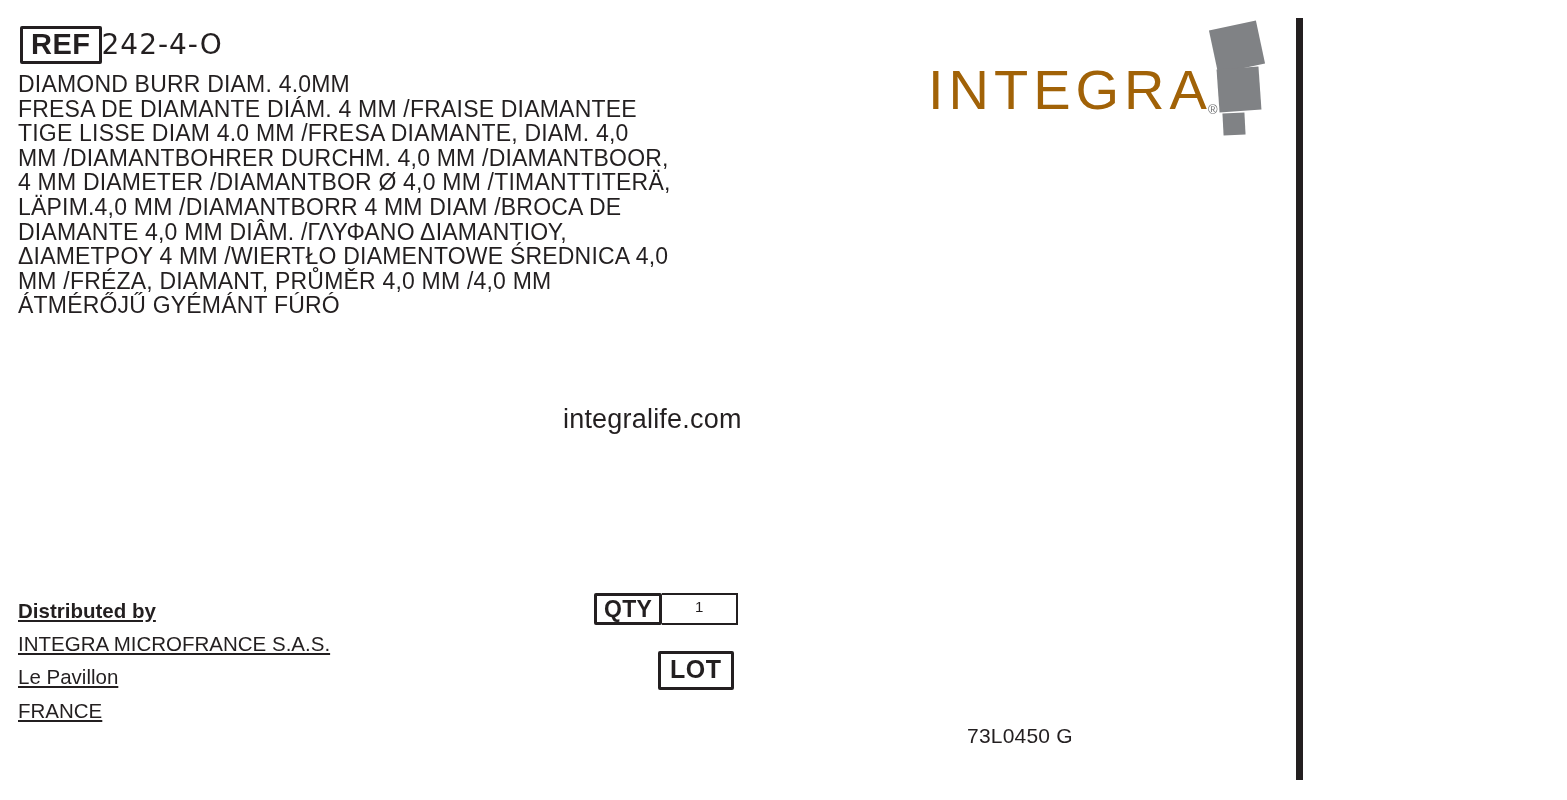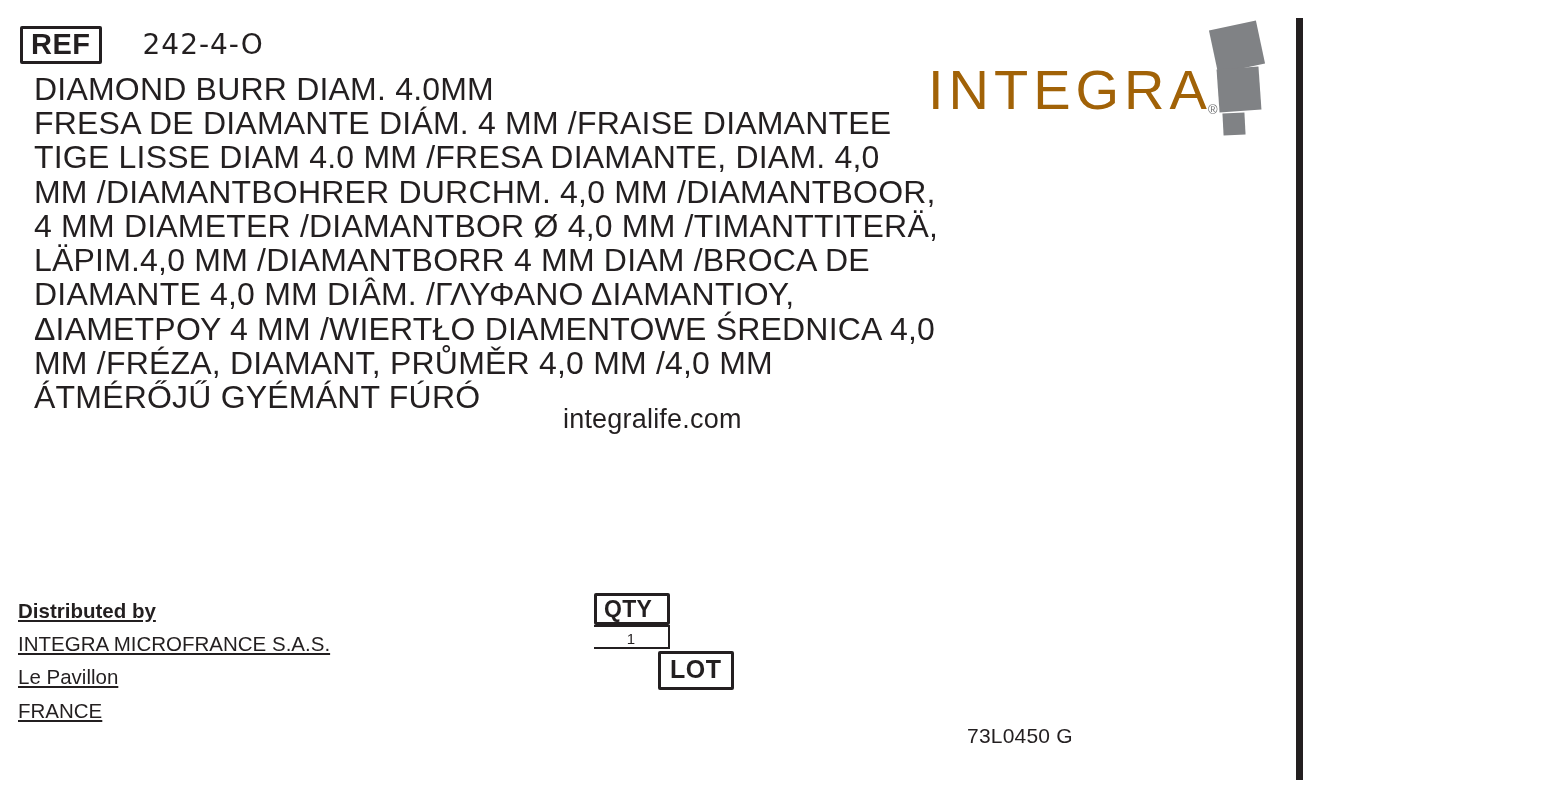--- a/index.html
+++ b/index.html
@@ -21,21 +21,20 @@
     inset: 0;
   }
 
   
   .ref-row {
     position: absolute;
     left: 20px;
     top: 26px;
     display: flex;
     align-items: center;
-    gap: 41px;
   }
   .ref-box {
     border: 3px solid #231f20;
     border-radius: 2px;
     padding: 1px 8px 2px 8px;
     font-size: 29px;
     font-weight: bold;
     line-height: 1;
     letter-spacing: 0.5px;
   }
@@ -45,25 +44,24 @@
     letter-spacing: 1px;
     font-family: "DejaVu Sans", sans-serif;
   }
 
   
   .description {
     position: absolute;
     left: 18px;
     top: 72px;
     width: 930px;
-    font-size: 32px;
+    font-size: 23px;
     line-height: 1.07;
     letter-spacing: 0.2px;
     white-space: pre-line;
-    margin-left: 16px;
   }
 
   
   .weburl {
     position: absolute;
     left: 563px;
     top: 404px;
     font-size: 27px;
     letter-spacing: 0.2px;
   }
@@ -143,21 +141,20 @@
   }
 
   
   .qty-group {
     position: absolute;
     left: 594px;
     top: 593px;
     display: flex;
     align-items: stretch;
     height: 32px;
-    flex-direction: column;
   }
   .qty-box {
     border: 3px solid #231f20;
     border-radius: 2px;
     padding: 0 7px;
     font-size: 23px;
     font-weight: bold;
     line-height: 26px;
     letter-spacing: 0.3px;
     display: flex;

